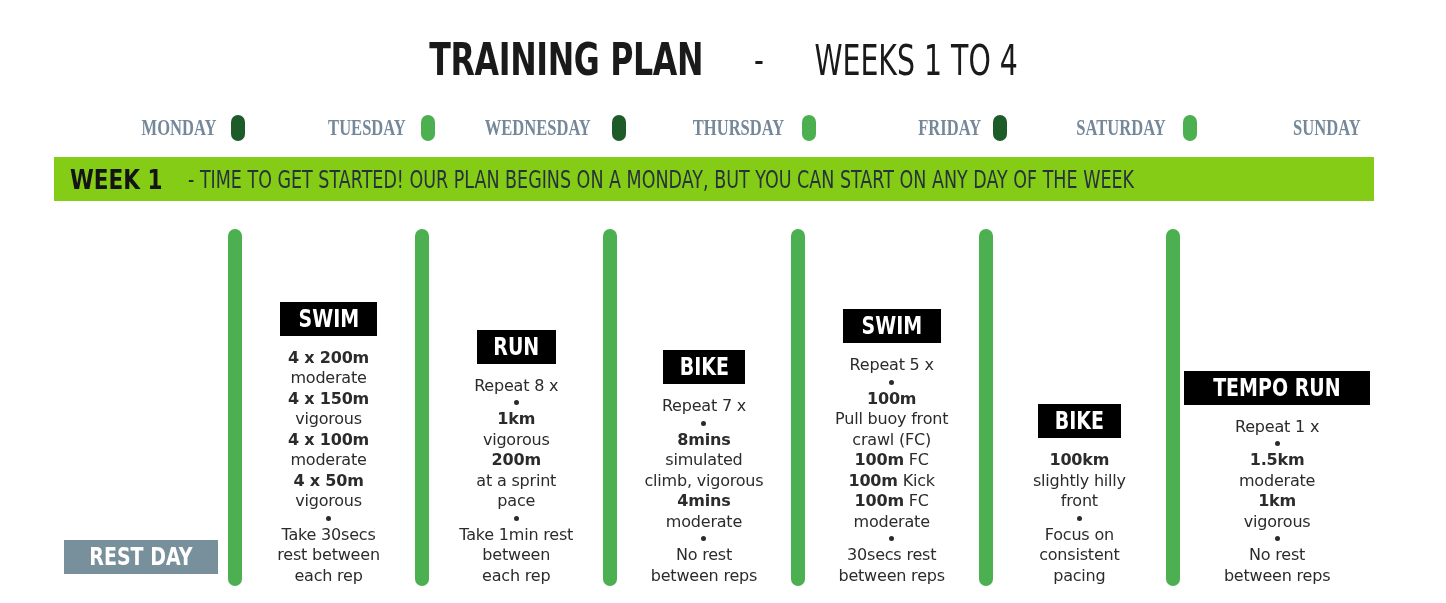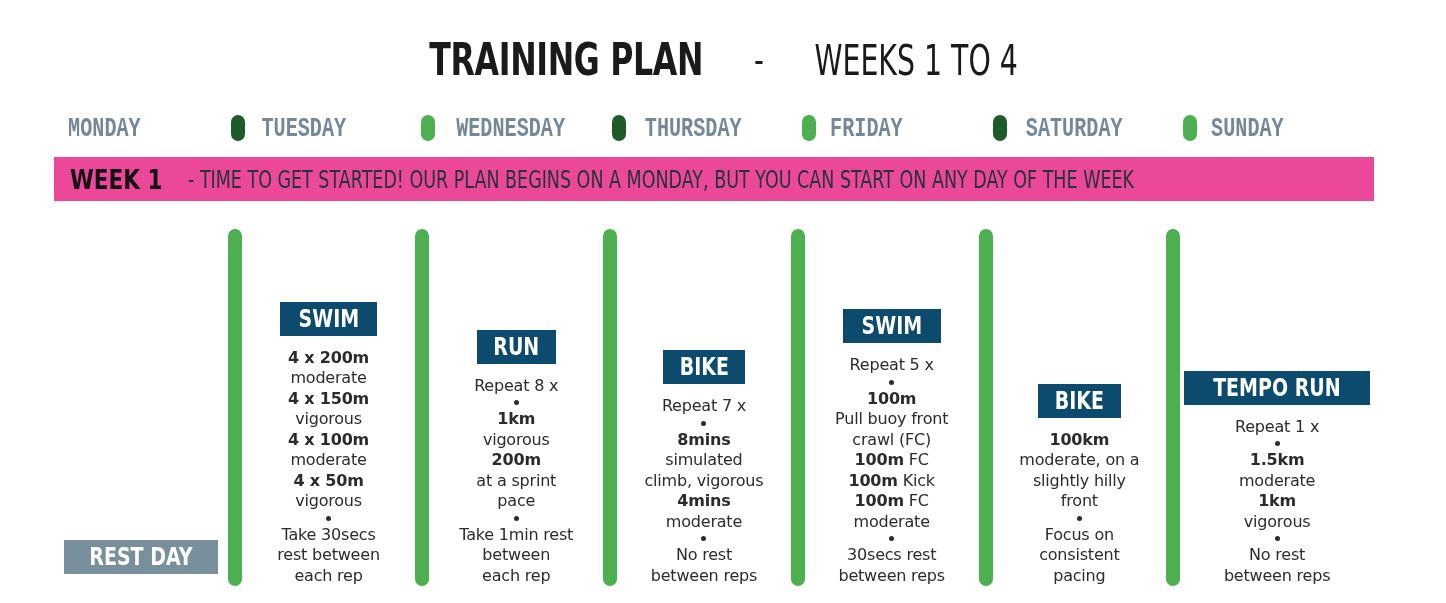--- a/index.html
+++ b/index.html
@@ -65,24 +65,24 @@
     position: absolute;
     top: 110px;
     left: 54px;
     width: 1320px;
     height: 36px;
     display: flex;
     align-items: center;
   }
   .day-cell {
     flex: 1 1 0;
-    text-align: left;
-    font-family: Liberation Mono, monospace;
+    text-align: right;
+    font-family: Liberation Serif, serif;
     font-weight: bold;
-    font-size: 28px;
+    font-size: 23px;
     color: #74889a;
     letter-spacing: 0px;
   }
   .day-label {
     display: inline-block;
     transform: scaleX(0.72);
     transform-origin: center;
     white-space: nowrap;
   }
   .day-dot {
@@ -94,21 +94,21 @@
   .dot-dark { background: #1d5c28; }
   .dot-light { background: #4caf50; }
 
   
   .week-banner {
     position: absolute;
     top: 157px;
     left: 54px;
     width: 1320px;
     height: 44px;
-    background: #ec4899;
+    background: #84cc16;
     display: flex;
     align-items: center;
     padding-left: 16px;
     box-sizing: border-box;
     white-space: nowrap;
     overflow: hidden;
   }
   .week-label {
     font-family: "DejaVu Sans", sans-serif;
     font-weight: bold;
@@ -163,21 +163,21 @@
     font-size: 25px;
     line-height: 1;
     white-space: nowrap;
     margin-bottom: 12px;
   }
   .badge-inner {
     display: inline-block;
     transform: scaleX(0.76);
     transform-origin: center;
   }
-  .badge-green { background: #0c4a6e; }
+  .badge-green { background: #000000; }
   .badge-grey  { background: #78909c; }
 
   .workout {
     font-family: "DejaVu Sans", sans-serif;
     font-size: 16px;
     line-height: 1.28;
     color: #2b2b2b;
     letter-spacing: -0.2px;
   }
   .workout .line { display: block; }
@@ -276,21 +276,20 @@
           <span class="line"><span class="b">100m</span><span> Kick</span></span>
           <span class="line"><span class="b">100m</span><span> FC</span></span>
           <span class="line"><span>moderate</span></span>
           <span class="sep-dot"></span>
           <span class="line"><span>30secs rest</span></span>
           <span class="line"><span>between reps</span></span>
         </div></div>
       <div class="col-divider"></div>
       <div class="col"><div class="badge badge-green"><span class="badge-inner">BIKE</span></div><div class="workout">
           <span class="line"><span class="b">100km</span></span>
-          <span class="line"><span>moderate, on a</span></span>
           <span class="line"><span>slightly hilly</span></span>
           <span class="line"><span>front</span></span>
           <span class="sep-dot"></span>
           <span class="line"><span>Focus on</span></span>
           <span class="line"><span>consistent</span></span>
           <span class="line"><span>pacing</span></span>
         </div></div>
       <div class="col-divider"></div>
       <div class="col"><div class="badge badge-green"><span class="badge-inner">TEMPO RUN</span></div><div class="workout">
           <span class="line"><span>Repeat 1 x</span></span>

